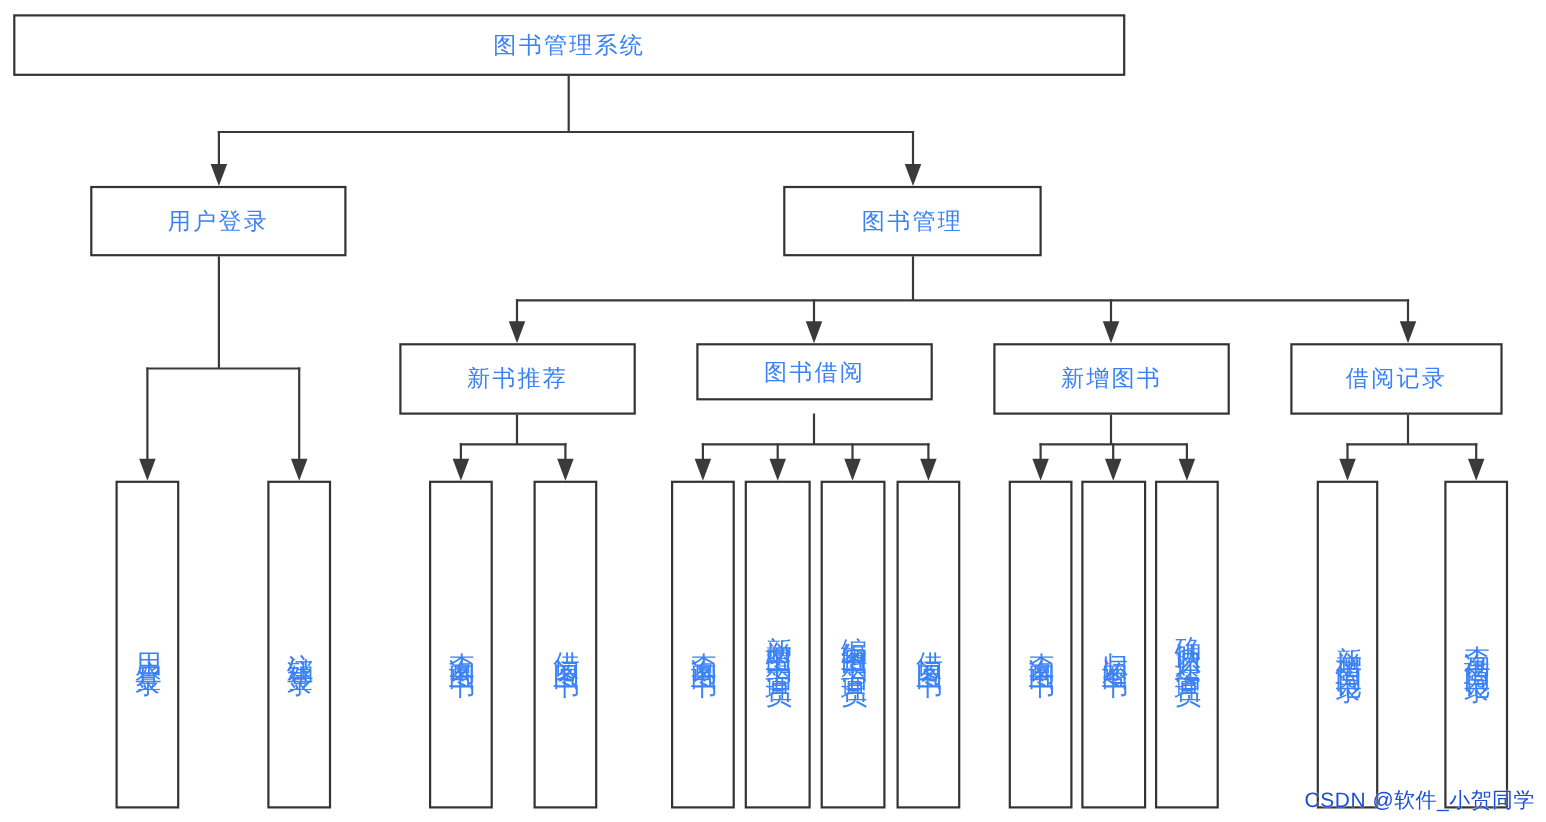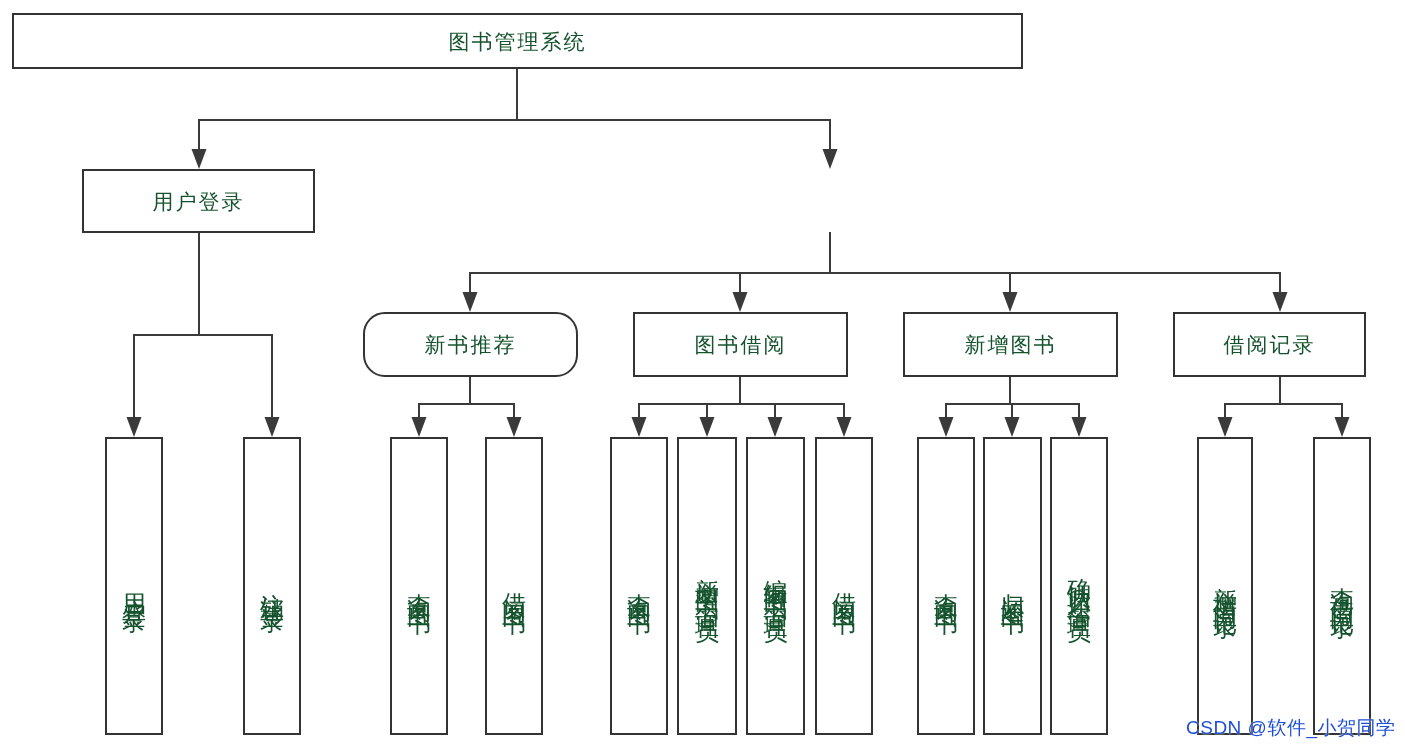--- a/index.html
+++ b/index.html
@@ -5,35 +5,35 @@
   html,body{margin:0;padding:0;}
   body{
     width:1405px;height:747px;background:#ffffff;
     font-family:"Liberation Sans","DejaVu Sans",sans-serif;
     position:relative;overflow:hidden;
   }
   .stage{position:absolute;left:0;top:0;width:1405px;height:747px;}
   svg.connectors{position:absolute;left:0;top:0;z-index:1;}
   .node{
     position:absolute;box-sizing:border-box;z-index:2;
-    background:#ffffff;border:2px solid #333333;color:#14532d;
+    background:#ffffff;border:2px solid #333333;color:#3b82f6;
     display:flex;align-items:center;justify-content:center;
     text-align:center;
   }
   .h{font-size:21px;letter-spacing:2px;line-height:1;}
   .v{
     writing-mode:vertical-rl;
     font-size:24px;letter-spacing:6px;line-height:1;
   }
   
   .n-root {left:12px;  top:13px;  width:1011px;height:56px;}
   .n-login{left:82px;  top:169px; width:233px; height:64px;}
   .n-mgmt {left:712px; top:169px; width:235px; height:64px;}
-  .n-l3-1 {left:363px; top:312px; width:215px; height:65px;border-radius:22px;}
-  .n-l3-2 {left:633px; top:312px; width:215px; height:65px;}
+  .n-l3-1 {left:363px; top:312px; width:215px; height:65px;}
+  .n-l3-2 {left:633px; top:312px; width:215px; height:52px;}
   .n-l3-3 {left:903px; top:312px; width:215px; height:65px;}
   .n-l3-4 {left:1173px;top:312px; width:193px; height:65px;}
   
   .lf{top:437px;height:298px;}
   .n-lf-1 {left:105px; width:58px;}
   .n-lf-2 {left:243px; width:58px;}
   .n-lf-3 {left:390px; width:58px;}
   .n-lf-4 {left:485px; width:58px;}
   .n-lf-5 {left:610px; width:58px;}
   .n-lf-6 {left:677px; width:60px;}
@@ -91,20 +91,21 @@
       <polygon points="1004.5,417 1019.5,417 1012,437"></polygon>
       <polygon points="1071.5,417 1086.5,417 1079,437"></polygon>
       <polygon points="1217.5,417 1232.5,417 1225,437"></polygon>
       <polygon points="1334.5,417 1349.5,417 1342,437"></polygon>
     </g>
   </svg>
 
   <div class="node h n-root">图书管理系统</div>
 
   <div class="node h n-login">用户登录</div>
+  <div class="node h n-mgmt">图书管理</div>
 
   <div class="node h n-l3-1">新书推荐</div>
   <div class="node h n-l3-2">图书借阅</div>
   <div class="node h n-l3-3">新增图书</div>
   <div class="node h n-l3-4">借阅记录</div>
 
   <div class="node v lf n-lf-1">用户登录</div>
   <div class="node v lf n-lf-2">注销登录</div>
 
   <div class="node v lf n-lf-3">查询图书</div>

